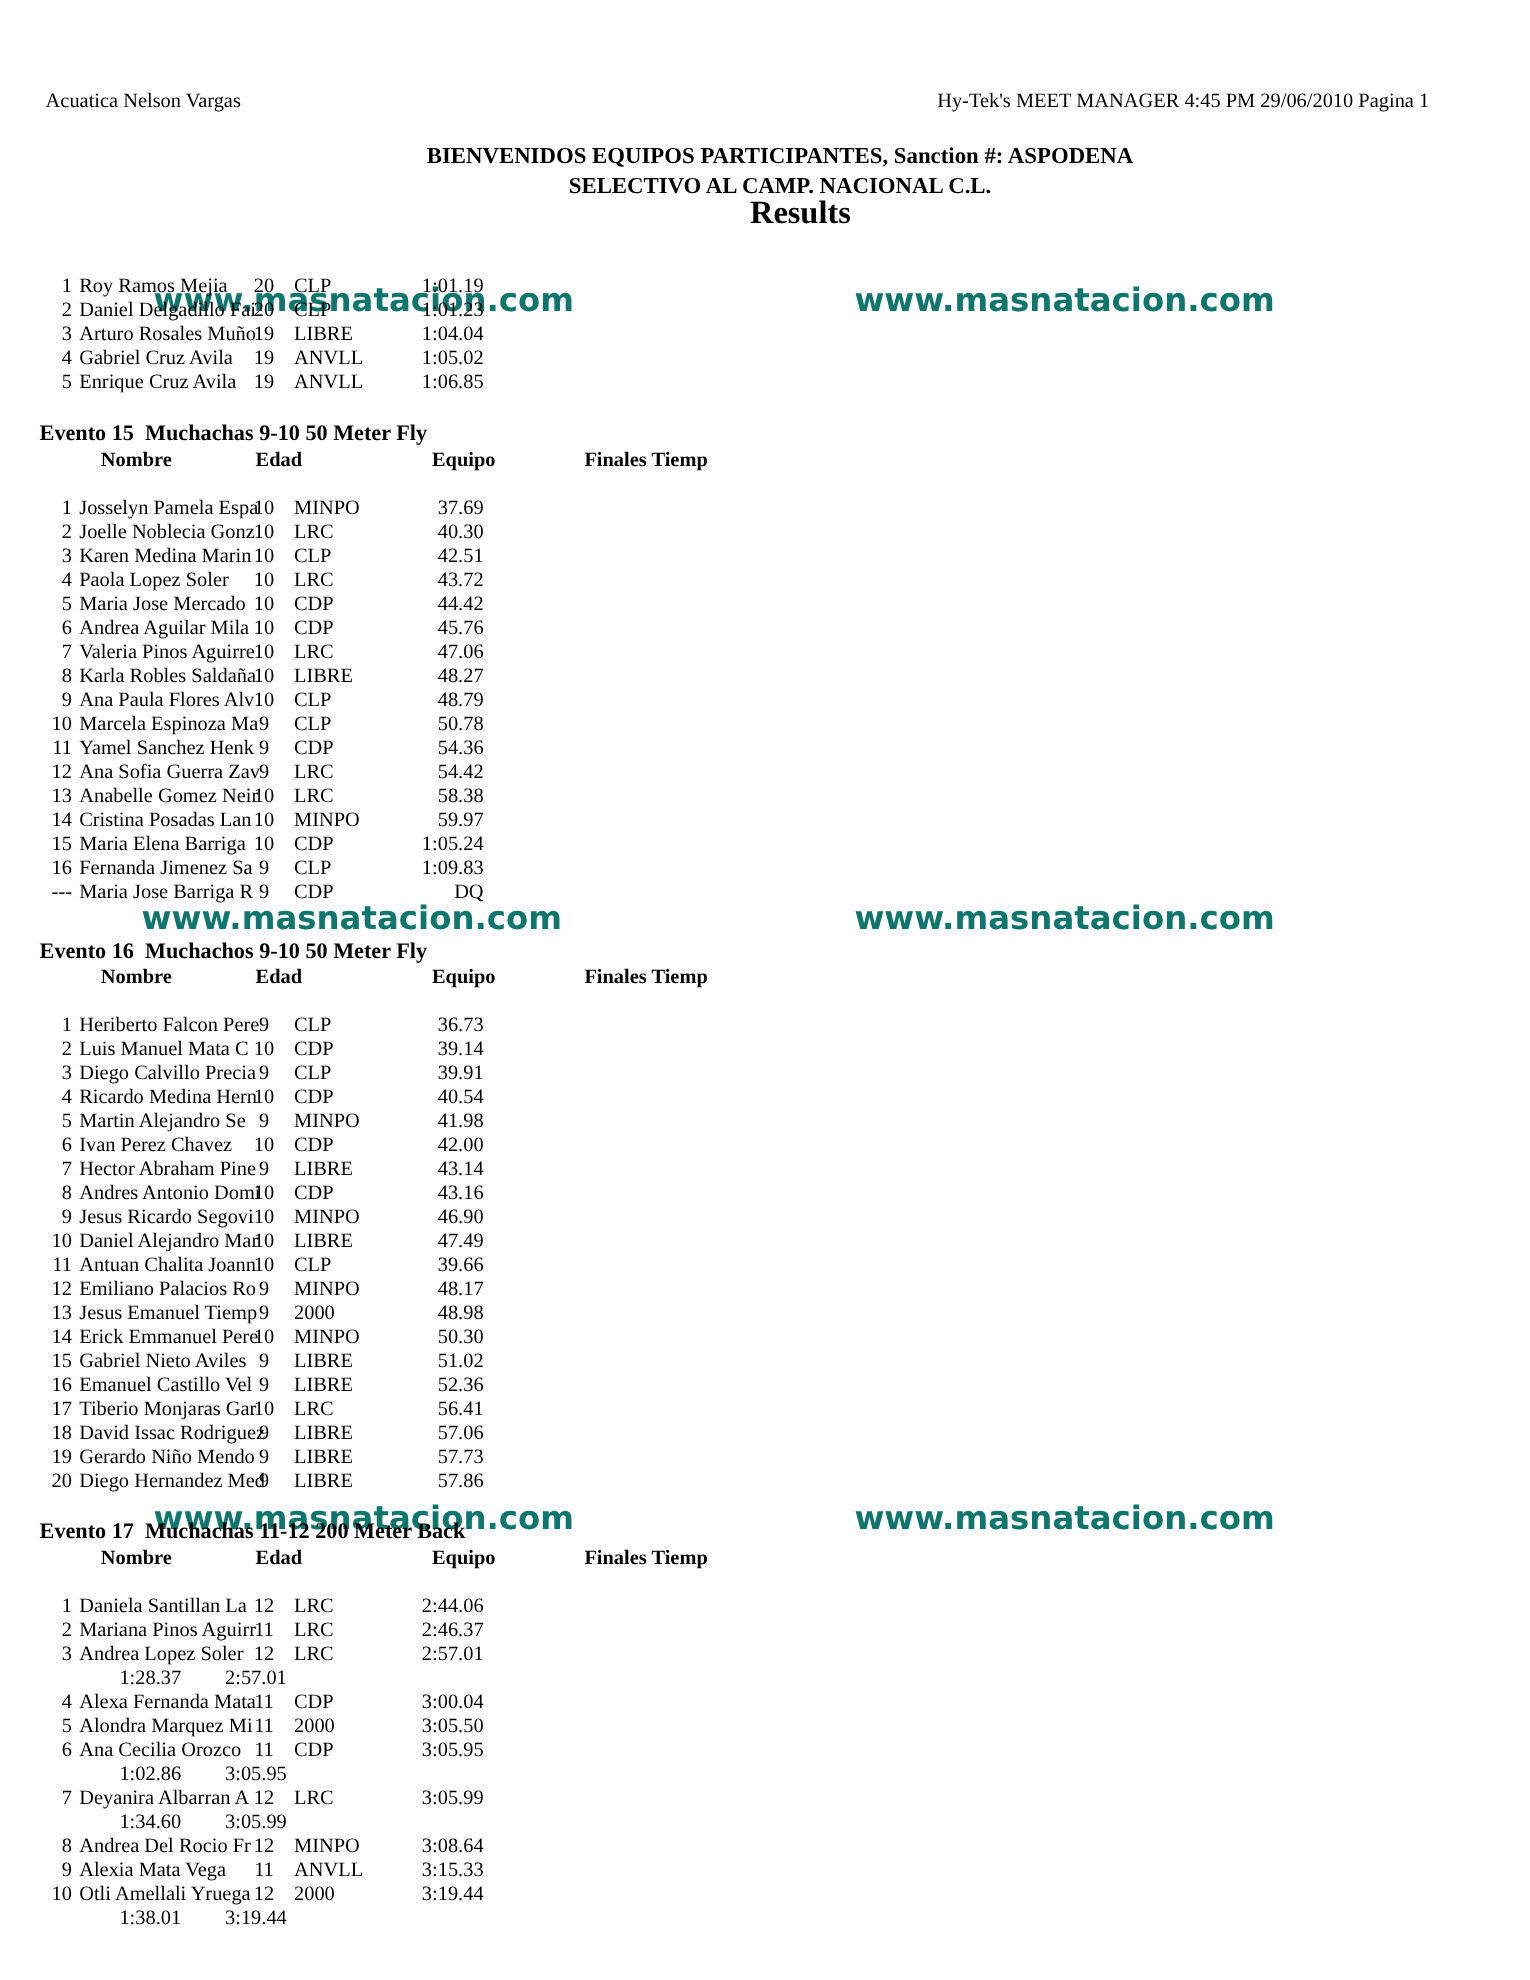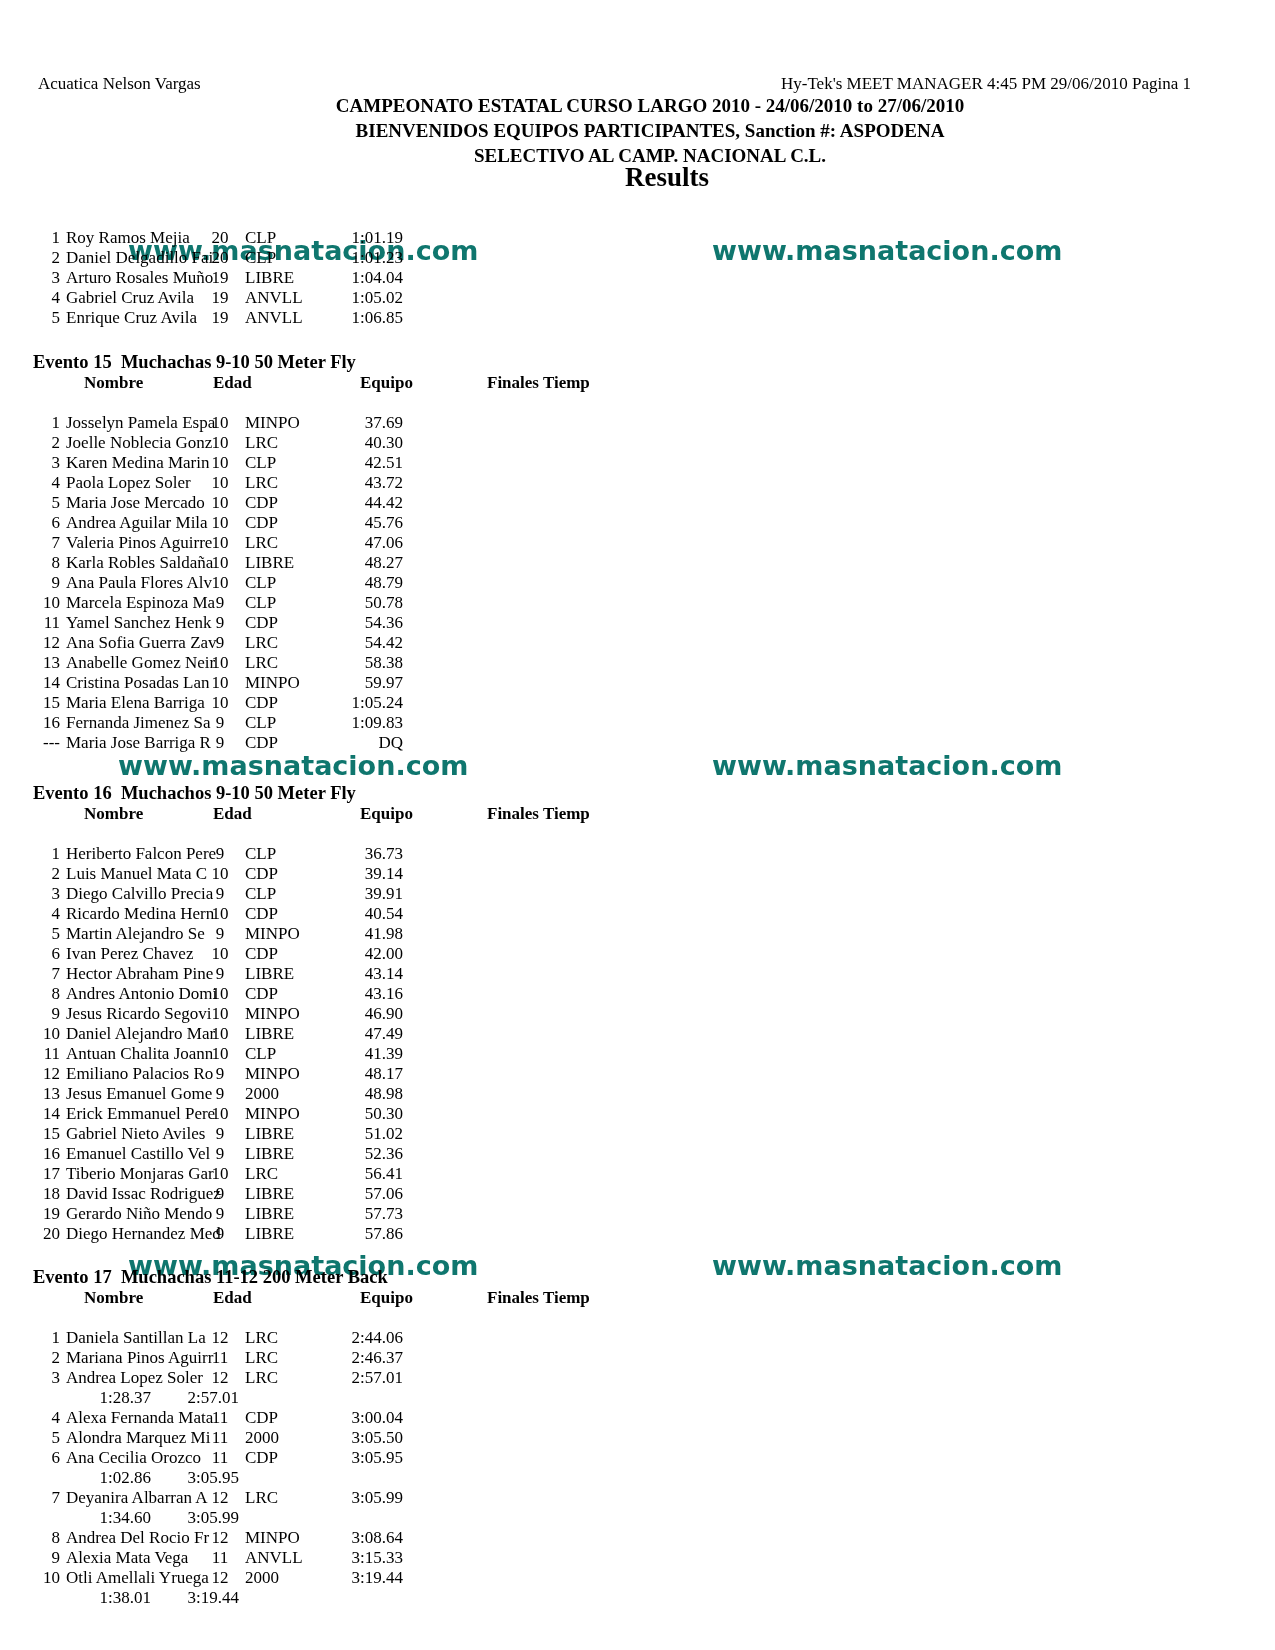--- a/index.html
+++ b/index.html
@@ -53,21 +53,20 @@
       <div class="wm" style="top: 237px; left: 128px;">www.masnatacion.com</div>
       <div class="wm" style="top: 237px; left: 712px;">www.masnatacion.com</div>
       <div class="wm" style="top: 752px; left: 118px;">www.masnatacion.com</div>
       <div class="wm" style="top: 752px; left: 712px;">www.masnatacion.com</div>
       <div class="wm" style="top: 1252px; left: 128px;">www.masnatacion.com</div>
       <div class="wm" style="top: 1252px; left: 712px;">www.masnatacion.com</div>
     </div>
   <div class="content">
     <div class="hdr-left">Acuatica Nelson Vargas</div>
     <div class="hdr-right">Hy-Tek's MEET MANAGER  4:45 PM  29/06/2010  Pagina 1</div>
-    <div class="title-line t1">CAMPEONATO ESTATAL CURSO LARGO 2010 - 24/06/2010 to 27/06/2010</div>
     <div class="title-line t3">SELECTIVO AL CAMP. NACIONAL C.L.</div>
     <div class="title-line t2">BIENVENIDOS EQUIPOS PARTICIPANTES, Sanction #: ASPODENA</div>
     <div class="results-title">Results</div>
     <div id="sections">
         <div class="section" style="top: 228px;">
           <div class="row">
             <span class="cell c-rank">1</span>
             <span class="cell c-name">Roy Ramos Mejia</span>
             <span class="cell c-age">20</span>
             <span class="cell c-team">CLP</span>
@@ -306,32 +305,32 @@
             <span class="cell c-name">Daniel Alejandro Mar</span>
             <span class="cell c-age">10</span>
             <span class="cell c-team">LIBRE</span>
             <span class="cell c-time">47.49</span>
           </div>
           <div class="row">
             <span class="cell c-rank">11</span>
             <span class="cell c-name">Antuan Chalita Joann</span>
             <span class="cell c-age">10</span>
             <span class="cell c-team">CLP</span>
-            <span class="cell c-time">41.39</span>
+            <span class="cell c-time">39.66</span>
           </div>
           <div class="row">
             <span class="cell c-rank">12</span>
             <span class="cell c-name">Emiliano Palacios Ro</span>
             <span class="cell c-age">9</span>
             <span class="cell c-team">MINPO</span>
             <span class="cell c-time">48.17</span>
           </div>
           <div class="row">
             <span class="cell c-rank">13</span>
-            <span class="cell c-name">Jesus Emanuel Gome</span>
+            <span class="cell c-name">Jesus Emanuel Tiemp</span>
             <span class="cell c-age">9</span>
             <span class="cell c-team">2000</span>
             <span class="cell c-time">48.98</span>
           </div>
           <div class="row">
             <span class="cell c-rank">14</span>
             <span class="cell c-name">Erick Emmanuel Pere</span>
             <span class="cell c-age">10</span>
             <span class="cell c-team">MINPO</span>
             <span class="cell c-time">50.30</span>

